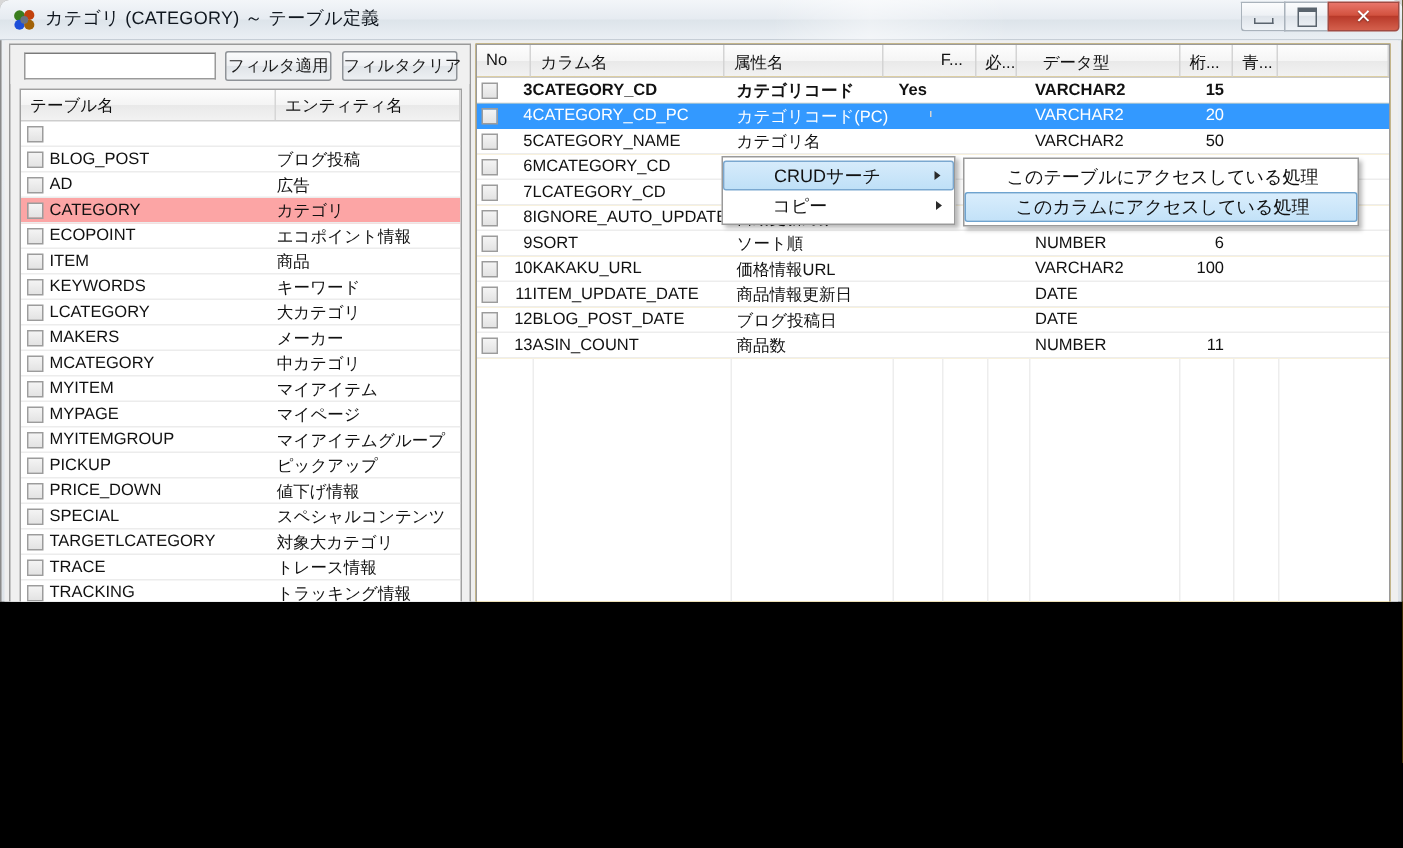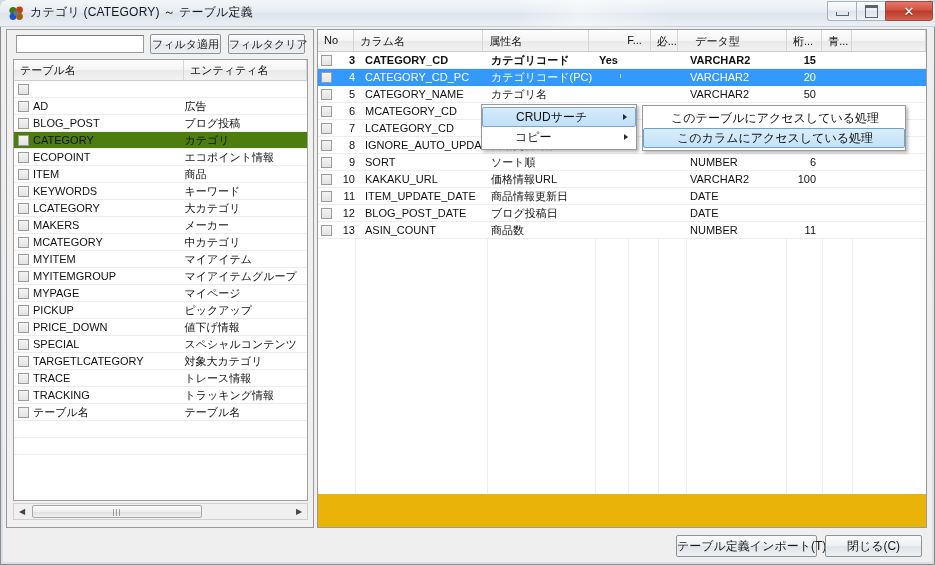--- a/index.html
+++ b/index.html
@@ -4,21 +4,21 @@
 <style>
   html, body {
     margin: 0; padding: 0;
     width: 935px; height: 565px;
     overflow: hidden;
     background: #000;
     font-family: "Liberation Sans", "DejaVu Sans", sans-serif;
   }
   #app {
     position: relative;
-    width: 935px; height: 565px;
+    width: 935px; height: 401px;
     background: #d8d8d8;
     overflow: hidden;
   }
 
   
   .win-frame {
     position: absolute;
     left: 0; top: 0; width: 935px; height: 565px;
     box-sizing: border-box;
     border: 1px solid #8b8b8b;
@@ -155,21 +155,21 @@
 
   .tbl-body { height: 420px; overflow: hidden; }
   .lrow {
     display: flex;
     height: 16px;
     align-items: center;
     font-size: 11px;
     color: #111;
     border-bottom: 1px solid #ececec;
   }
-  .lrow.sel { background: #4d7c0f; }
+  .lrow.sel { background: #fca5a5; }
   .lrow .cb {
     width: 11px; height: 11px;
     margin: 0 4px 0 4px;
     box-sizing: border-box;
     border: 1px solid #9c9c9c;
     background: linear-gradient(to bottom,#f4f4f4,#e3e3e3);
     flex: 0 0 auto;
   }
   .lrow .c1 { width: 151px; white-space: nowrap; overflow: hidden; }
   .lrow .c2 { width: 123px; white-space: nowrap; overflow: hidden; padding-left:1px;}
@@ -248,21 +248,21 @@
   .grow.sel  { background: #3399ff; color: #ffffff; border-bottom-color:#3399ff;}
   .grow .gcb {
     width: 11px; height: 11px;
     margin: 0 2px 0 3px;
     box-sizing: border-box;
     border: 1px solid #9c9c9c;
     background: linear-gradient(to bottom,#f4f4f4,#e3e3e3);
     flex: 0 0 auto;
   }
   .grow .c-no   { width: 21px; text-align: right; padding-right: 0px;}
-  .grow .c-col  { width: 132px; padding-left: 10px; box-sizing:border-box; white-space:nowrap; overflow:hidden;}
+  .grow .c-col  { width: 132px; box-sizing:border-box; white-space:nowrap; overflow:hidden;}
   .grow .c-attr { width: 108px; padding-left: 4px; box-sizing:border-box; white-space:nowrap; overflow:hidden;}
   .grow .c-pk   { width: 33px; padding-left: 4px; box-sizing:border-box;}
   .grow .c-f    { width: 30px; }
   .grow .c-req  { width: 28px; }
   .grow .c-type { width: 100px; padding-left: 4px; box-sizing:border-box;}
   .grow .c-len  { width: 36px; text-align: right; padding-right: 6px; box-sizing:border-box;}
   .grow .c-n    { width: 30px; }
   .grow .c-rest { flex: 1; }
 
   
@@ -389,28 +389,28 @@
           <div class="th th-c2">エンティティ名</div>
         </div>
         <div class="tbl-body" id="left-rows">
             <div class="lrow">
               <div class="cb"></div>
               <div class="c1"></div>
               <div class="c2"></div>
             </div>
             <div class="lrow">
               <div class="cb"></div>
+              <div class="c1">BLOG_POST</div>
+              <div class="c2">ブログ投稿</div>
+            </div>
+            <div class="lrow">
+              <div class="cb"></div>
               <div class="c1">AD</div>
               <div class="c2">広告</div>
             </div>
-            <div class="lrow">
-              <div class="cb"></div>
-              <div class="c1">BLOG_POST</div>
-              <div class="c2">ブログ投稿</div>
-            </div>
             <div class="lrow sel">
               <div class="cb"></div>
               <div class="c1">CATEGORY</div>
               <div class="c2">カテゴリ</div>
             </div>
             <div class="lrow">
               <div class="cb"></div>
               <div class="c1">ECOPOINT</div>
               <div class="c2">エコポイント情報</div>
             </div>
@@ -439,27 +439,27 @@
               <div class="c1">MCATEGORY</div>
               <div class="c2">中カテゴリ</div>
             </div>
             <div class="lrow">
               <div class="cb"></div>
               <div class="c1">MYITEM</div>
               <div class="c2">マイアイテム</div>
             </div>
             <div class="lrow">
               <div class="cb"></div>
+              <div class="c1">MYPAGE</div>
+              <div class="c2">マイページ</div>
+            </div>
+            <div class="lrow">
+              <div class="cb"></div>
               <div class="c1">MYITEMGROUP</div>
               <div class="c2">マイアイテムグループ</div>
-            </div>
-            <div class="lrow">
-              <div class="cb"></div>
-              <div class="c1">MYPAGE</div>
-              <div class="c2">マイページ</div>
             </div>
             <div class="lrow">
               <div class="cb"></div>
               <div class="c1">PICKUP</div>
               <div class="c2">ピックアップ</div>
             </div>
             <div class="lrow">
               <div class="cb"></div>
               <div class="c1">PRICE_DOWN</div>
               <div class="c2">値下げ情報</div>

